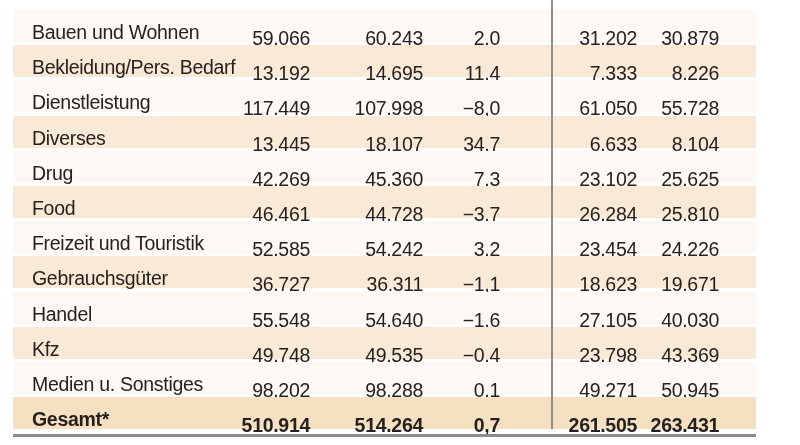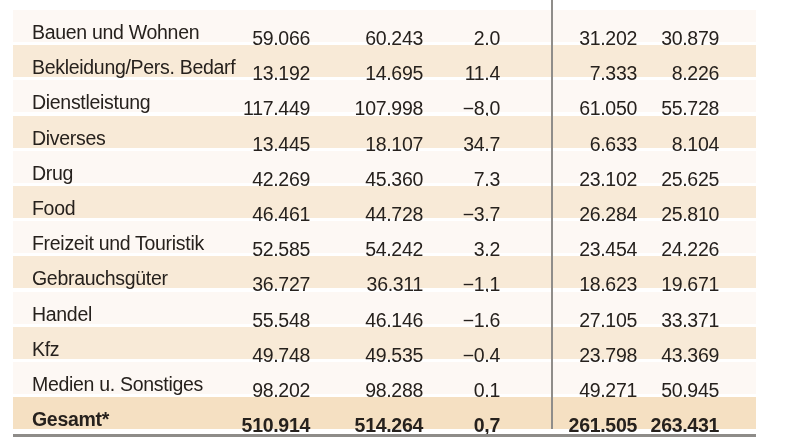--- a/index.html
+++ b/index.html
@@ -145,24 +145,24 @@
     <span class="cell num">36.311</span>
     <span class="cell num pct">−1,1</span>
     <span class="cell num">18.623</span>
     <span class="cell num">19.671</span>
     <span class="cell spacer"></span>
   </div>
 
   <div class="row odd">
     <span class="cell label">Handel</span>
     <span class="cell num">55.548</span>
-    <span class="cell num">46.146</span>
+    <span class="cell num">54.640</span>
     <span class="cell num pct">−1,6</span>
     <span class="cell num">27.105</span>
-    <span class="cell num">33.371</span>
+    <span class="cell num">40.030</span>
     <span class="cell spacer"></span>
   </div>
 
   <div class="row even">
     <span class="cell label">Kfz</span>
     <span class="cell num">49.748</span>
     <span class="cell num">49.535</span>
     <span class="cell num pct">−0,4</span>
     <span class="cell num">23.798</span>
     <span class="cell num">43.369</span>

